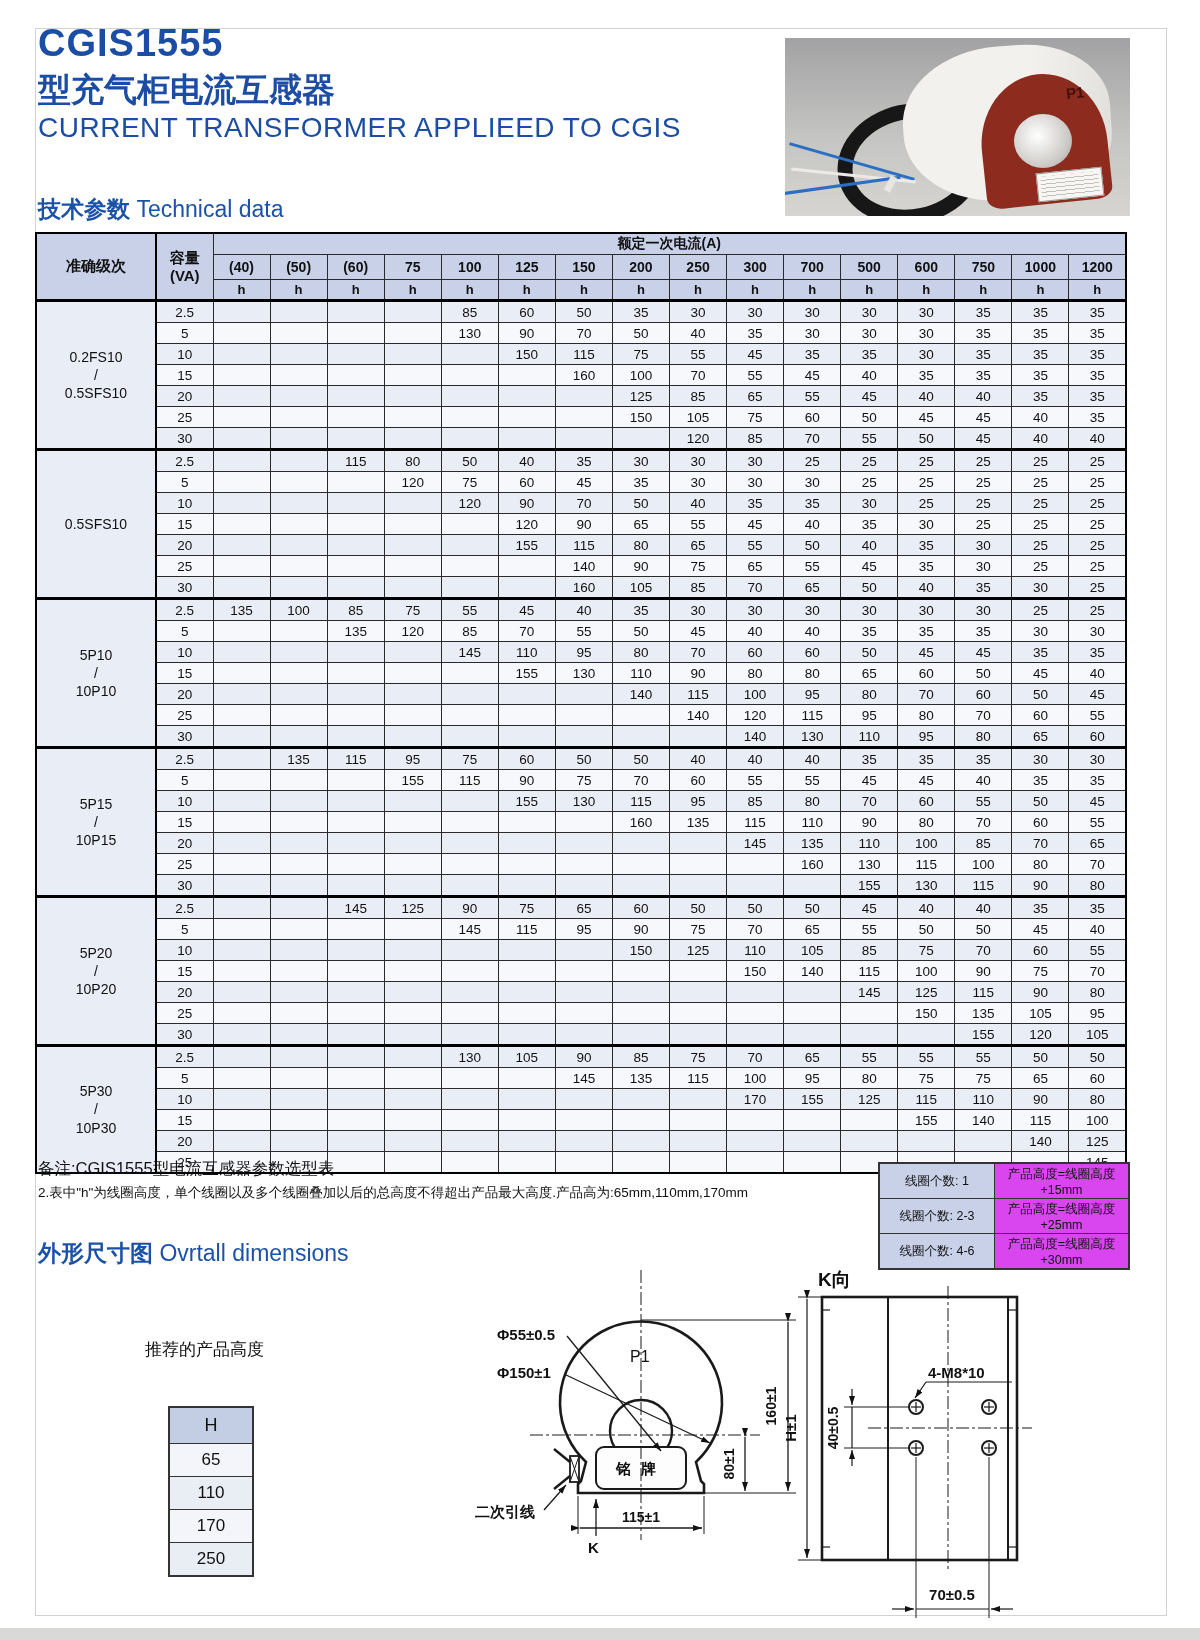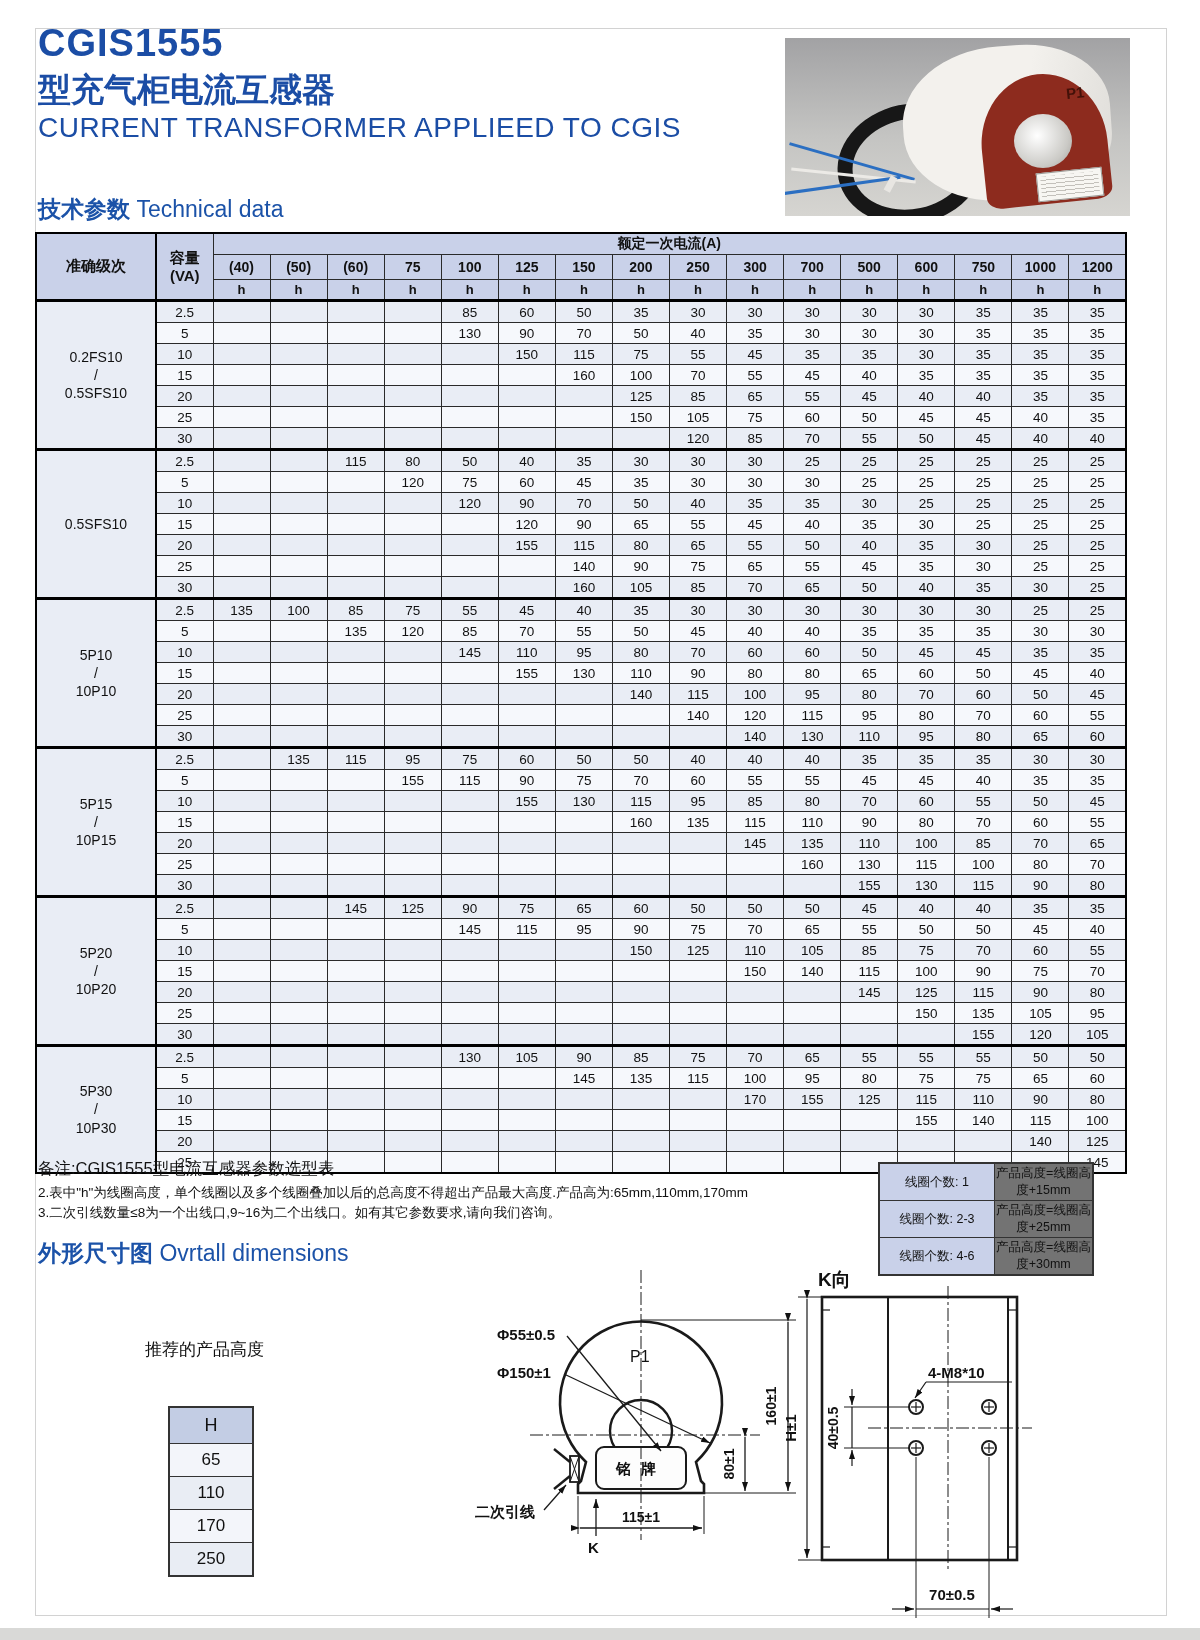--- a/index.html
+++ b/index.html
@@ -39,21 +39,21 @@
   table.tech tr.lt td{background:#f6f8fc;}
   table.tech td.cls{font-size:14px;background:#eef1f8;line-height:1.3;border-right:2px solid #000;}
   table.tech th.cls{border-right:2px solid #000;font-size:15px;}
   table.tech th.va{font-size:15px;line-height:1.15;}
   table.tech tr.gs td{border-top:3px solid #000;}
   
   .notes{position:absolute;left:38px;top:1158px;width:816px;}
   .nt{font-size:16.5px;margin-bottom:3px;}
   .nl{font-size:13.5px;line-height:1.5;}
   
-  table.coil{position:absolute;left:878px;top:1162px;width:216px;border-collapse:collapse;border:2px solid #333;background:#737373;}
+  table.coil{position:absolute;left:878px;top:1162px;width:252px;border-collapse:collapse;border:2px solid #333;background:#d946ef;}
   table.coil td{border:1.5px solid #333;height:32px;font-size:12.5px;text-align:center;}
   table.coil td.cl{background:#c9d1e9;width:112px;}
   
   .hcap{position:absolute;left:145px;top:1338px;font-size:17px;}
   table.htab{position:absolute;left:168px;top:1406px;width:86px;border-collapse:collapse;border:2px solid #333;text-align:center;}
   table.htab th{height:33px;background:#c3cde4;font-size:18px;border:1.5px solid #333;font-weight:normal;}
   table.htab td{height:30px;font-size:17px;border:1.5px solid #333;}
   table.htab tr:nth-child(odd) td{background:#f3f5fa;}
   table.htab tr:nth-child(even) td{background:#e9edf4;}
   
@@ -949,21 +949,20 @@
         <td></td>
         <td></td>
         <td>145</td>
       </tr>
     </tbody>
 </table>
 
 <div class="notes">
   <div class="nt">备注:CGIS1555型电流互感器参数选型表</div>
   <div class="nl">2.表中"h"为线圈高度，单个线圈以及多个线圈叠加以后的总高度不得超出产品最大高度.产品高为:65mm,110mm,170mm</div>
-  <div class="nl">3.二次引线数量≤8为一个出线口,9~16为二个出线口。如有其它参数要求,请向我们咨询。</div>
 </div>
 
 <table class="coil">
   <tbody id="coilb">
       <tr>
         <td class="cl">线圈个数: 1</td>
         <td class="cf">产品高度=线圈高度+15mm</td>
       </tr>
       <tr>
         <td class="cl">线圈个数: 2-3</td>

